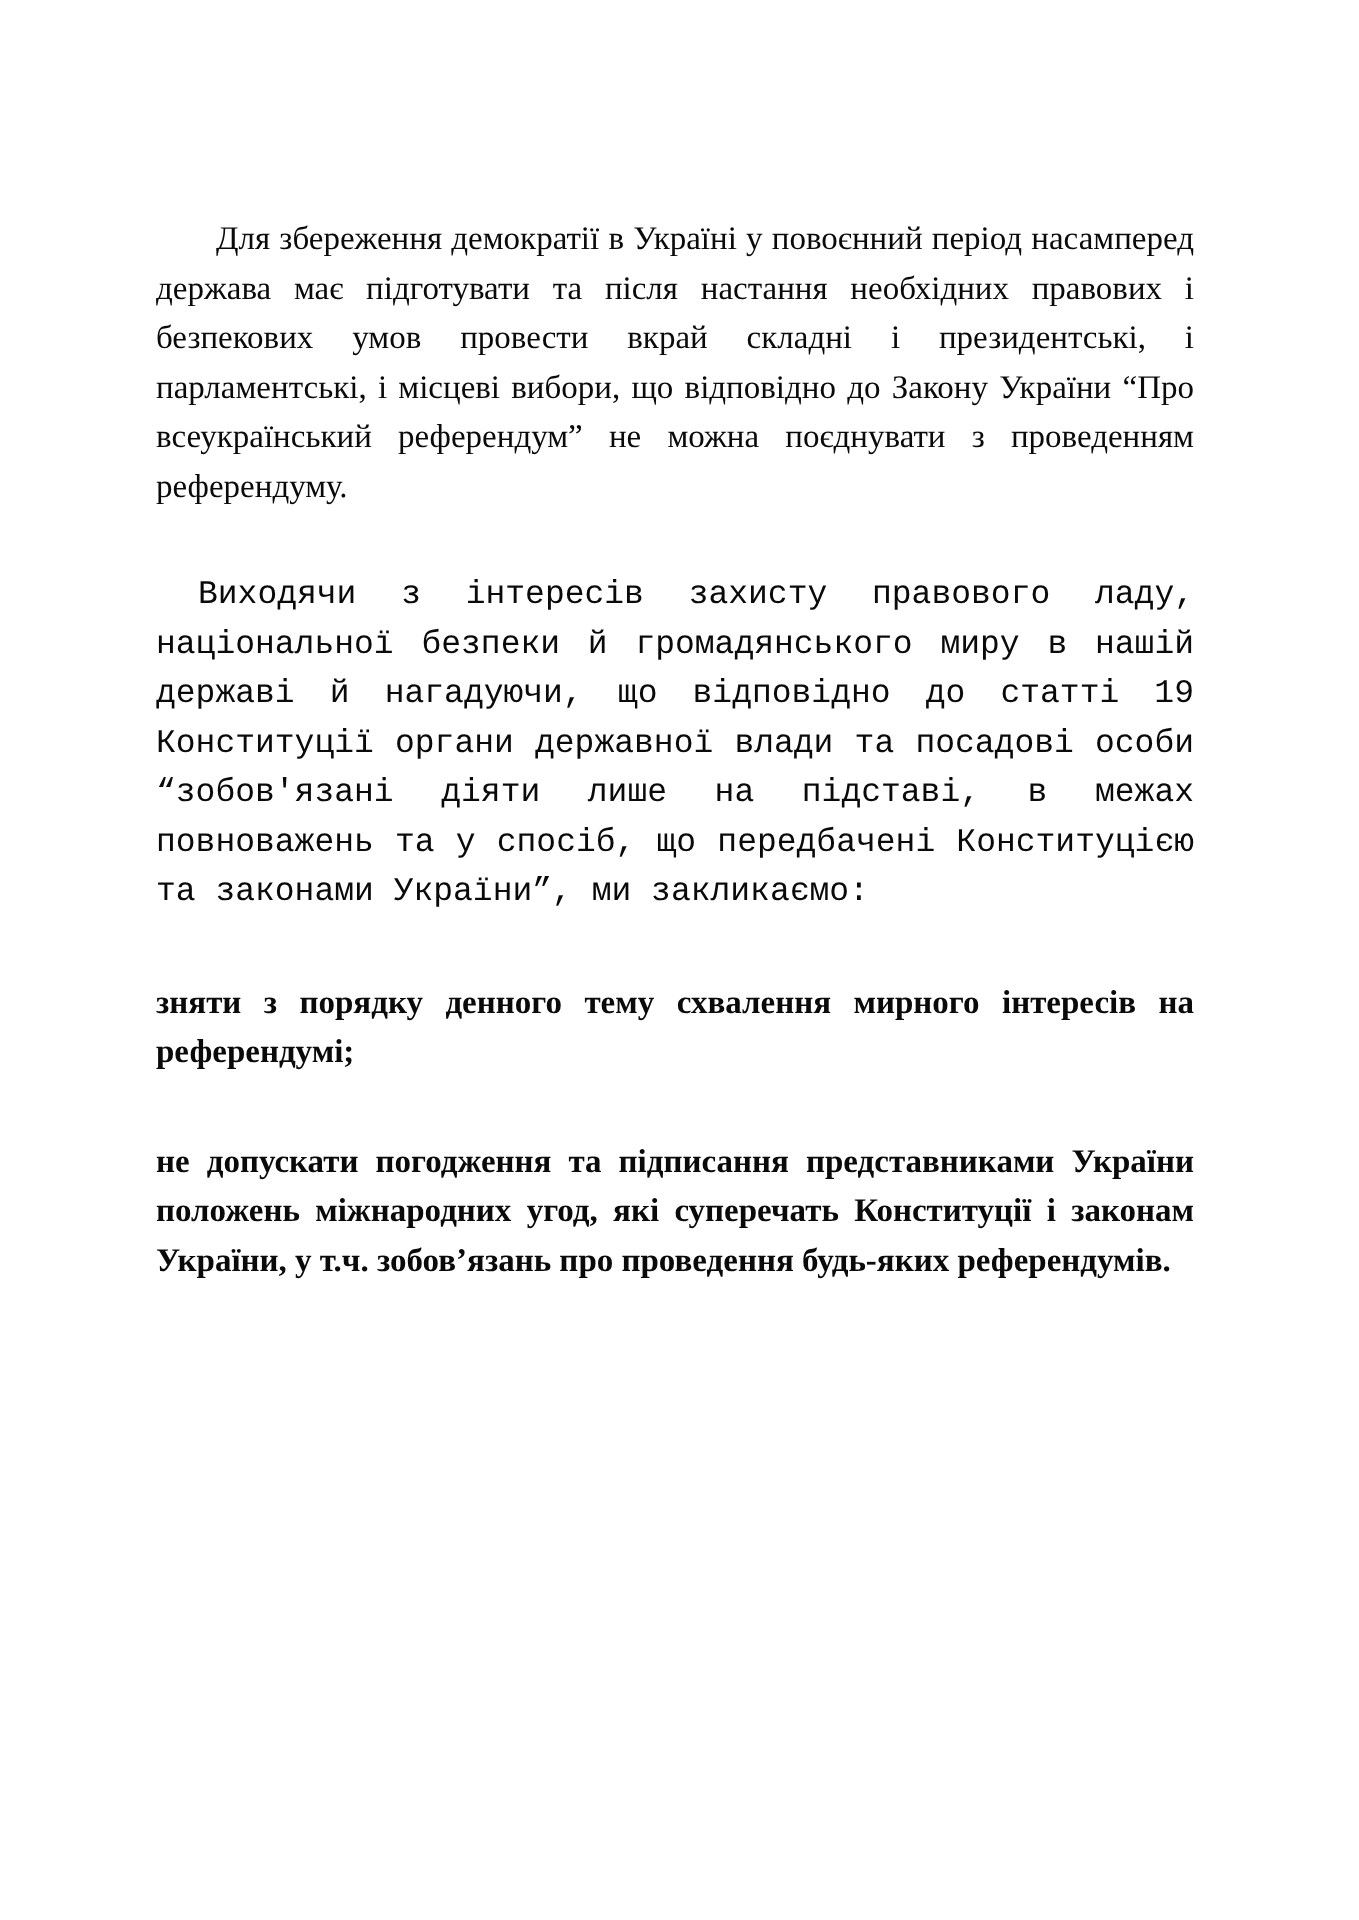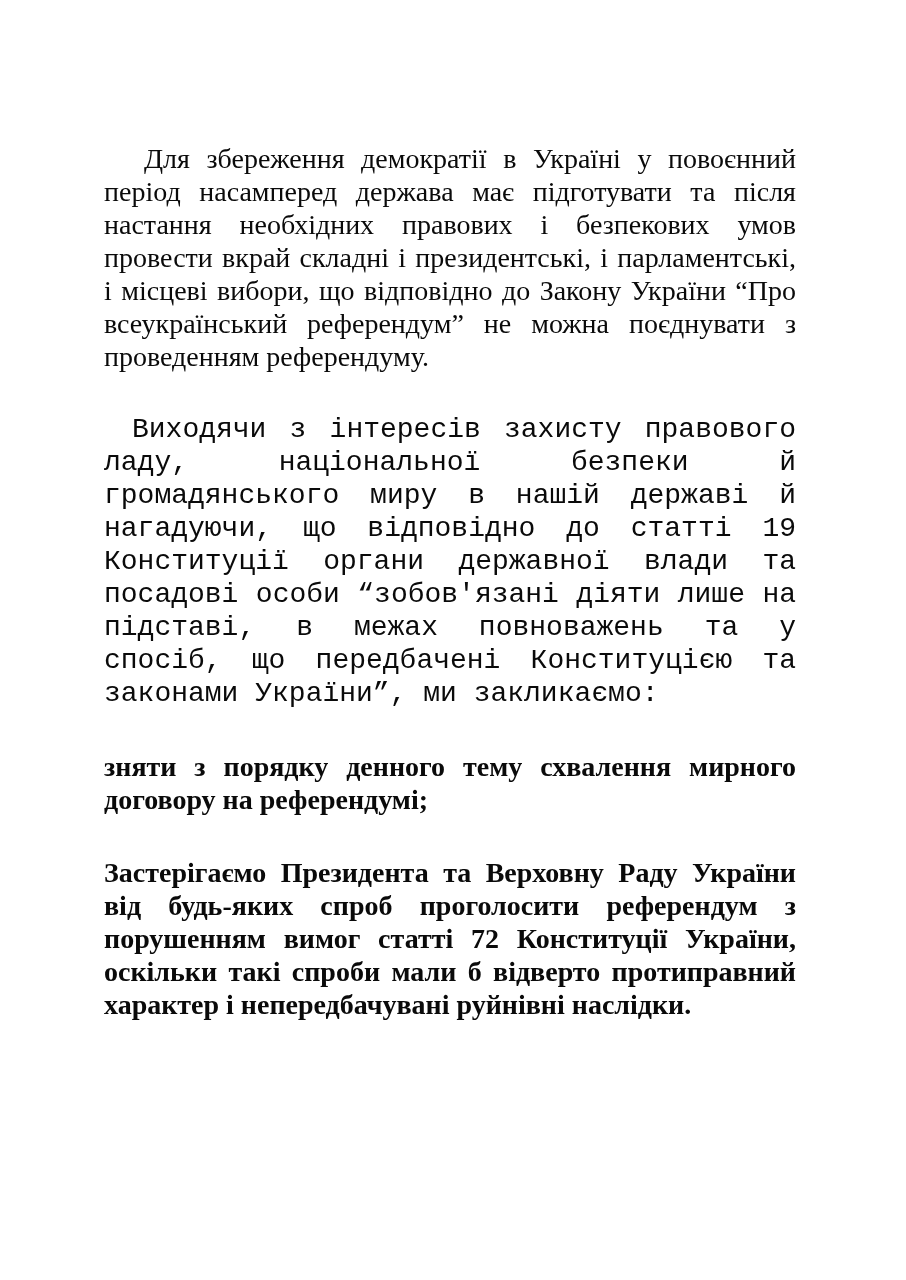--- a/index.html
+++ b/index.html
@@ -22,21 +22,21 @@
     font-family: "Liberation Serif", "DejaVu Serif", serif;
     color: #0a0a0a;
   }
   .content {
     position: absolute;
     left: 104px;
     top: 142px;
     width: 692px;
   }
   .para {
-    font-size: 28px;
+    font-size: 22px;
     line-height: 33px;
     text-align: justify;
     margin: 0 0 40px 0;
   }
   .para--bold {
     font-weight: 700;
   }
   .para--indent-lg {
     text-indent: 40px;
   }
@@ -45,16 +45,16 @@
     font-family: Liberation Mono, monospace;
   }
 </style>
 </head>
 <body>
 
 <div class="page">
   <div class="content">
     <p class="para para--indent-lg">Для збереження демократії в Україні у повоєнний період насамперед держава має підготувати та після настання необхідних правових і безпекових умов провести вкрай складні і президентські, і парламентські, і місцеві вибори, що відповідно до Закону України “Про всеукраїнський референдум” не можна поєднувати з проведенням референдуму.</p>
     <p class="para para--indent-sm">Виходячи з інтересів захисту правового ладу, національної безпеки й громадянського миру в нашій державі й нагадуючи, що відповідно до статті 19 Конституції органи державної влади та посадові особи “зобов'язані діяти лише на підставі, в межах повноважень та у спосіб, що передбачені Конституцією та законами України”, ми закликаємо:</p>
-    <p class="para para--bold">зняти з порядку денного тему схвалення мирного договору на референдумі;</p>
-    <p class="para para--bold">Застерігаємо Президента та Верховну Раду України від будь-яких спроб проголосити референдум з порушенням вимог статті 72 Конституції України, оскільки такі спроби мали б відверто протиправний характер і непередбачувані руйнівні наслідки.</p>
+    <p class="para para--bold">зняти з порядку денного тему схвалення мирного інтересів на референдумі;</p>
+    <p class="para para--bold">не допускати погодження та підписання представниками України положень міжнародних угод, які суперечать Конституції і законам України, у т.ч. зобов’язань про проведення будь-яких референдумів.</p>
   </div>
 </div>
 
 </body></html>

